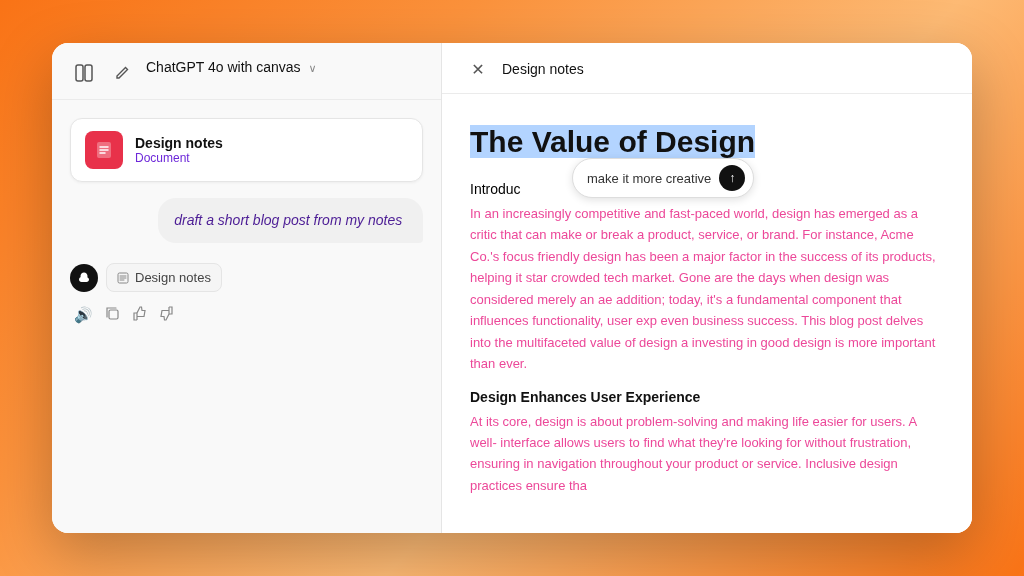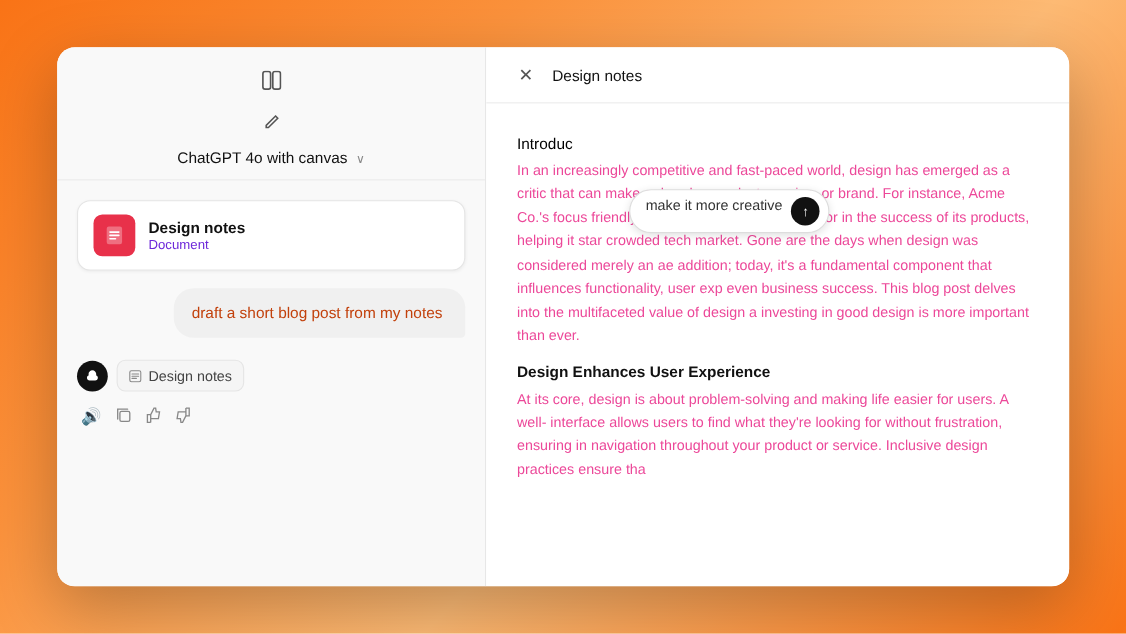--- a/index.html
+++ b/index.html
@@ -30,25 +30,24 @@
       background: #f9f9f9;
       border-right: 1px solid #e5e5e5;
       display: flex;
       flex-direction: column;
       padding: 0;
       flex-shrink: 0;
     }
 
     .left-header {
       display: flex;
-      align-items: center;
+      align-items: flex-start;
       gap: 10px;
       padding: 16px 18px 12px 18px;
       border-bottom: 1px solid #ebebeb;
-      flex-direction: column;
     }
 
     .icon-btn {
       width: 28px;
       height: 28px;
       background: none;
       border: none;
       cursor: pointer;
       display: flex;
       align-items: center;
@@ -105,26 +104,27 @@
     .doc-info .doc-type {
       font-size: 12px;
       color: #6d28d9;
     }
 
     .user-message-bubble {
       background: #f0f0f0;
       border-radius: 18px 18px 4px 18px;
       padding: 12px 16px;
       font-size: 14px;
-      color: #c2410c;
+      color: #4c1d95;
       line-height: 1.5;
       max-width: 75%;
       align-self: flex-end;
       margin-left: auto;
       margin-bottom: 20px;
+      font-style: italic;
     }
 
     .assistant-response {
       display: flex;
       flex-direction: column;
       gap: 10px;
     }
 
     .assistant-header {
       display: flex;
@@ -224,26 +224,27 @@
       font-weight: 800;
       color: #111;
       margin-bottom: 20px;
       background: #b3d4ff;
       display: inline;
       line-height: 1.3;
     }
 
     .inline-prompt-bar {
       position: absolute;
-      top: 78px;
+      top: 64px;
       left: 130px;
       background: #ffffff;
       border: 1px solid #ddd;
       border-radius: 24px;
       display: flex;
+      align-items: center;
       padding: 6px 8px 6px 14px;
       gap: 8px;
       box-shadow: 0 2px 8px rgba(0,0,0,0.12);
       z-index: 10;
     }
 
     .inline-prompt-text {
       font-size: 13px;
       color: #333;
     }
@@ -376,20 +377,23 @@
 
     <div class="right-content">
 
       <div class="inline-prompt-bar">
         <span class="inline-prompt-text">make it more creative</span>
         <button class="inline-send-btn">
           <span>↑</span>
         </button>
       </div>
 
+      <div style="margin-bottom: 20px;">
+        <span class="doc-heading">The Value of Design</span>
+      </div>
 
       <div class="intro-label">
         <span>Introduc</span>
       </div>
 
       <p class="doc-paragraph">In an increasingly competitive and fast-paced world, design has emerged as a critic that can make or break a product, service, or brand. For instance, Acme Co.'s focus friendly design has been a major factor in the success of its products, helping it star crowded tech market. Gone are the days when design was considered merely an ae addition; today, it's a fundamental component that influences functionality, user exp even business success. This blog post delves into the multifaceted value of design a investing in good design is more important than ever.</p>
 
       <p class="doc-section-label">Design Enhances User Experience</p>
 
       <p class="doc-paragraph">At its core, design is about problem-solving and making life easier for users. A well- interface allows users to find what they're looking for without frustration, ensuring in navigation throughout your product or service. Inclusive design practices ensure tha</p>

